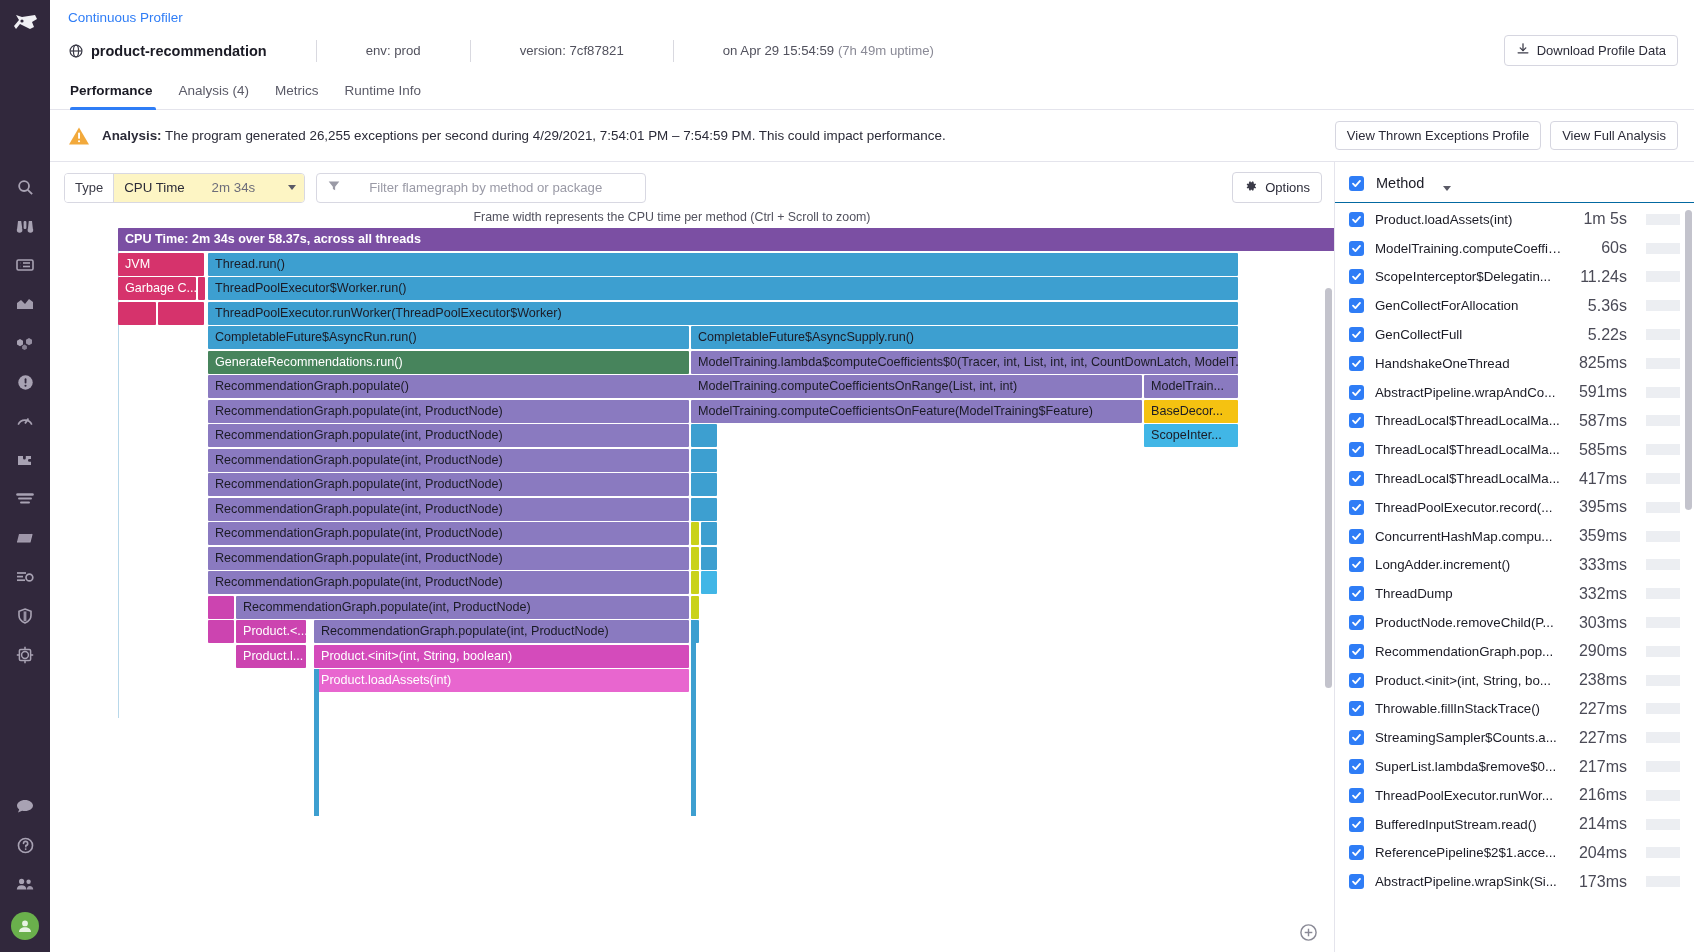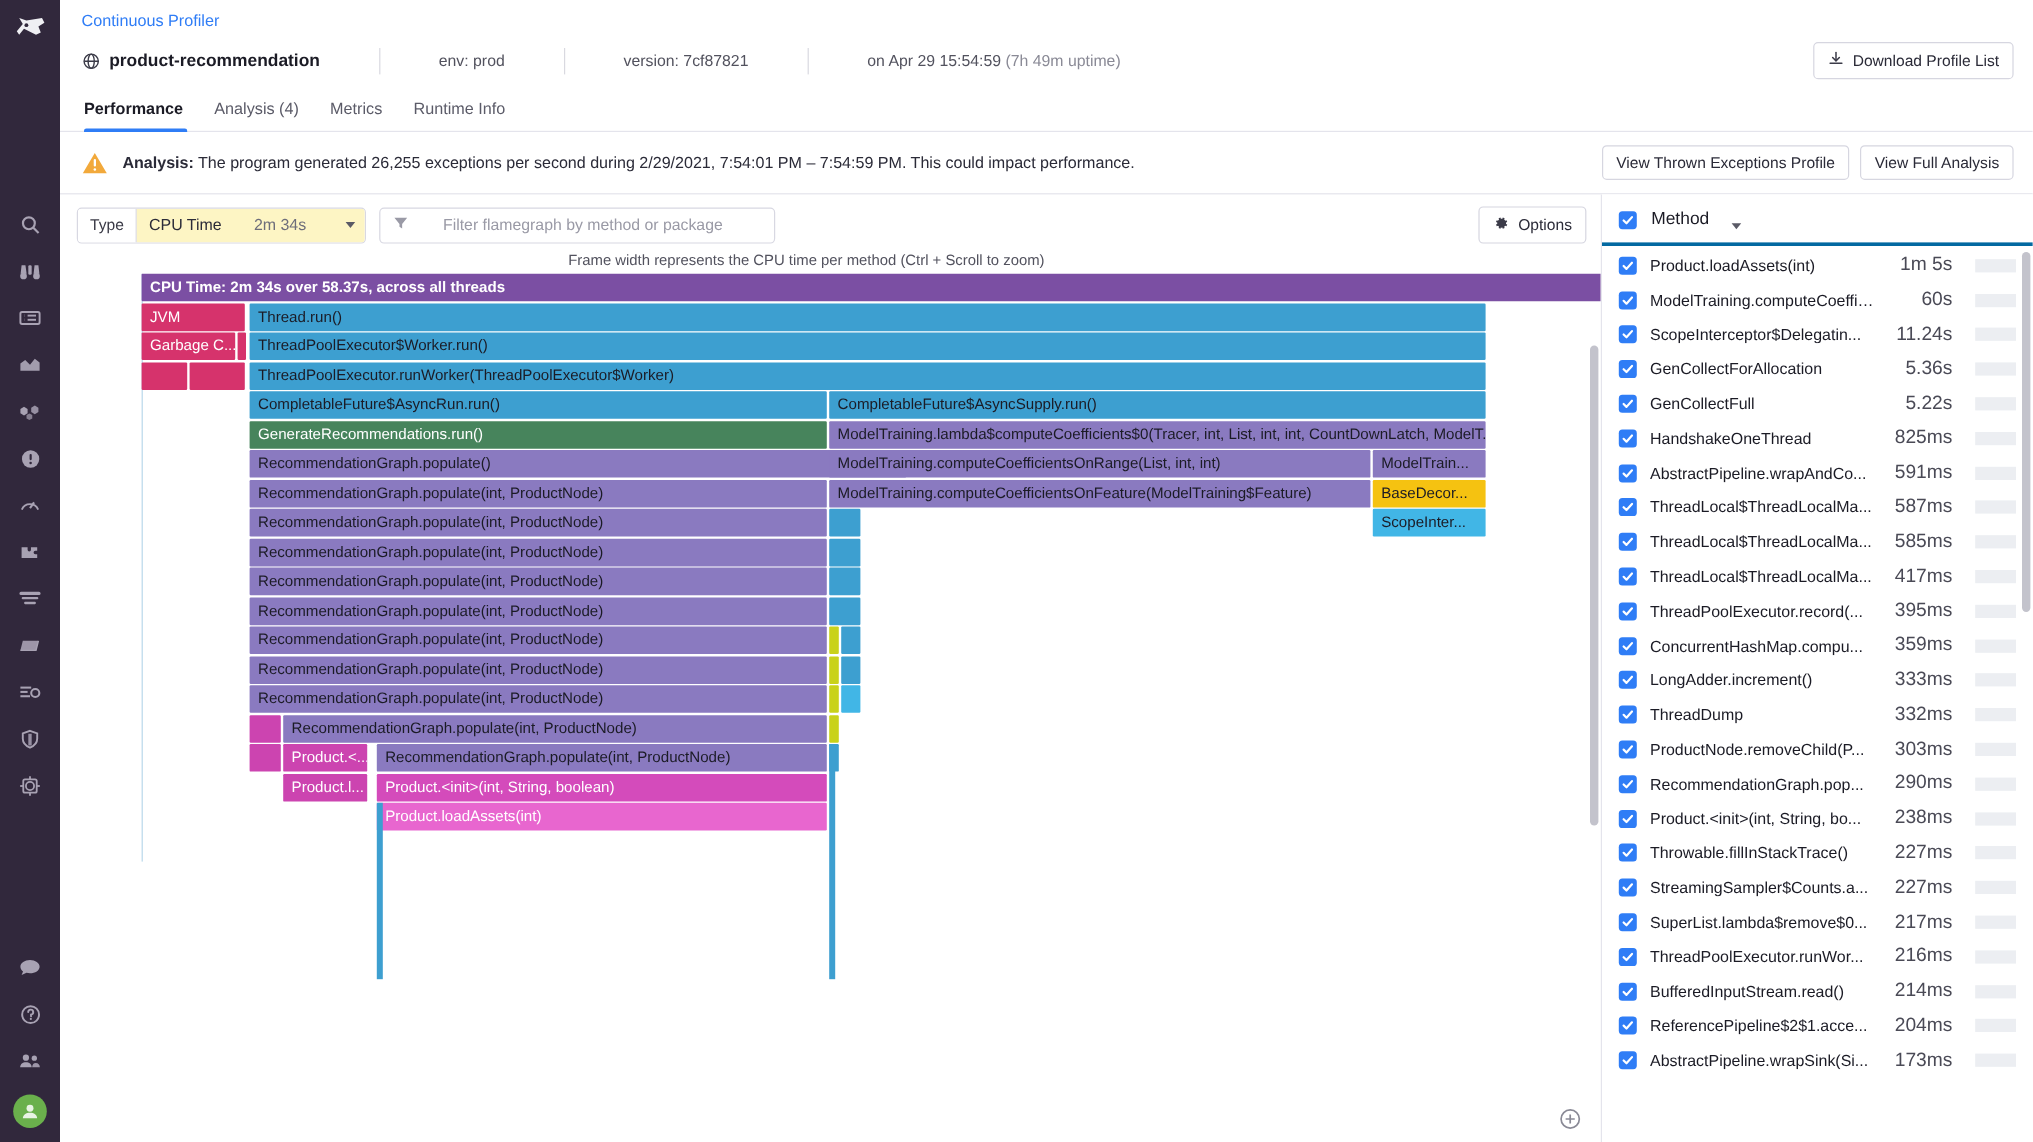--- a/index.html
+++ b/index.html
@@ -140,21 +140,21 @@
     background: #c3c3cc; border-radius: 4px;
   }
 
   
   .right-pane {
     width: 360px; min-width: 360px; border-left: 1px solid #e4e4ec;
     display: flex; flex-direction: column; position: relative; background: #fff;
   }
   .rp-header {
     display: flex; align-items: flex-end; gap: 12px;
-    padding: 13px 14px 11px 14px; border-bottom: 3px solid #0369a1;
+    padding: 13px 14px 11px 14px; border-bottom: 1px solid #0369a1;
   }
   .rp-header .ttl { font-size: 14.5px; color: #1b1b25; font-weight: normal; }
   .cbx {
     width: 15px; height: 15px; border-radius: 3px; background: #2f7df6;
     display: inline-flex; align-items: center; justify-content: center; flex: none;
     cursor: pointer;
   }
   .cbx svg { display: block; }
   .rp-list { flex: 1; overflow: hidden; padding-top: 2px; }
   .mrow {
@@ -336,41 +336,41 @@
       </div>
       <div class="spacer"></div>
       <button class="btn">
         <span>
           <svg width="14" height="14" viewBox="0 0 20 20" fill="none" stroke="#3b3b48" stroke-width="1.8" stroke-linecap="round">
             <line x1="10" y1="2.6" x2="10" y2="12"></line>
               <path d="M6 8.4l4 4 4-4"></path>
               <path d="M3 15.4h14"></path>
           </svg>
         </span>
-        <span>Download Profile List</span>
+        <span>Download Profile Data</span>
       </button>
     </div>
 
     <div class="tabs">
       <div class="tab active">Performance</div>
       <div class="tab">Analysis (4)</div>
       <div class="tab">Metrics</div>
       <div class="tab">Runtime Info</div>
     </div>
 
     <div class="banner">
       <span class="warn-tri">
         <svg width="22" height="20" viewBox="0 0 22 20">
           <path d="M11 1.4L21 18.4H1z" fill="#f2a93b"></path>
           <rect x="10.1" y="6.4" width="1.9" height="6.4" rx=".9" fill="#fff"></rect>
           <circle cx="11.05" cy="15.3" r="1.05" fill="#fff"></circle>
         </svg>
       </span>
       <div class="banner-text">
-        <b>Analysis:</b><span> The program generated 26,255 exceptions per second during 2/29/2021, 7:54:01 PM – 7:54:59 PM. This could impact performance.</span>
+        <b>Analysis:</b><span> The program generated 26,255 exceptions per second during 4/29/2021, 7:54:01 PM – 7:54:59 PM. This could impact performance.</span>
       </div>
       <div class="banner-btns">
         <button class="btn">View Thrown Exceptions Profile</button>
         <button class="btn">View Full Analysis</button>
       </div>
     </div>
 
     <div class="content">
 
       <div class="flame-pane">

